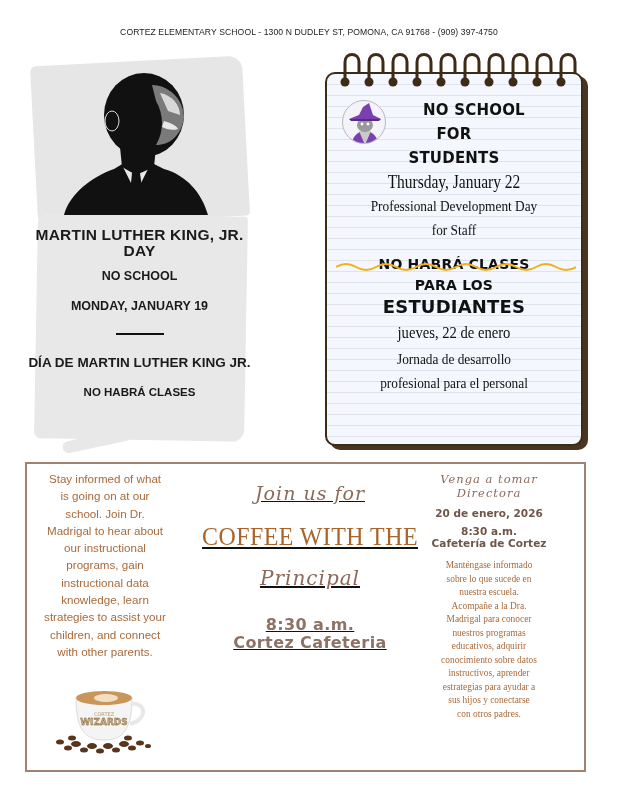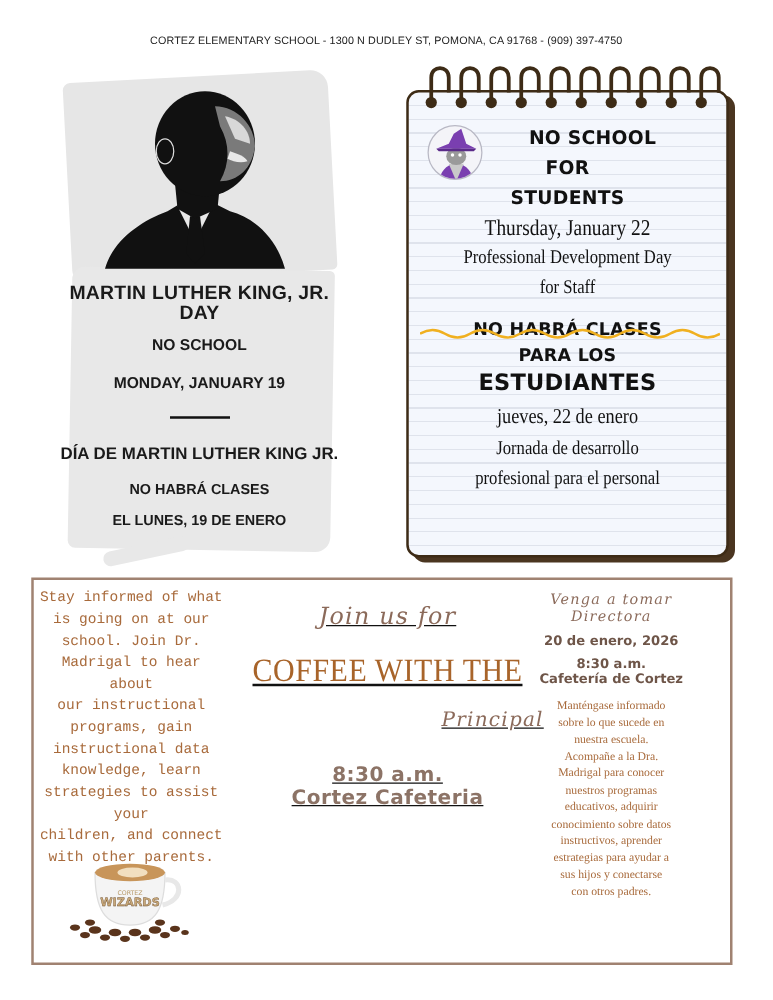--- a/index.html
+++ b/index.html
@@ -5,21 +5,21 @@
   * { box-sizing: border-box; margin: 0; padding: 0; }
   html, body { width: 618px; height: 800px; background: #ffffff; overflow: hidden; }
   body { position: relative; font-family: "Liberation Sans", sans-serif; color: #111; }
 
   .header-line {
     position: absolute; left: 0; top: 27px; width: 618px; text-align: center;
     font-size: 8.6px; letter-spacing: 0.1px; color: #222;
   }
 
   
-  .mlk-panel { position: absolute; left: 32px; top: 55px; width: 285px; height: 400px; }
+  .mlk-panel { position: absolute; left: 12px; top: 55px; width: 285px; height: 400px; }
   .brush-bg-top {
     position: absolute; left: 22px; top: 6px; width: 212px; height: 160px;
     background: #e6e6e6; transform: rotate(-3deg); border-radius: 6px 14px 4px 10px;
   }
   .brush-bg-bottom {
     position: absolute; left: 24px; top: 160px; width: 210px; height: 225px;
     background: #e8e8e8; border-radius: 10px 4px 12px 6px; transform: rotate(1deg);
   }
   .brush-tail {
     position: absolute; left: 50px; top: 380px; width: 70px; height: 12px;
@@ -65,34 +65,34 @@
   }
   .wave { position: absolute; left: 336px; top: 261px; width: 240px; height: 12px; }
 
   
   .coffee-box {
     position: absolute; left: 25px; top: 462px; width: 561px; height: 310px;
     border: 2.5px solid #a08271;
   }
   .col-left {
     position: absolute; left: 30px; top: 470px; width: 150px; text-align: center;
-    font-family: Liberation Mono, monospace; color: #a86a3b; font-size: 11.6px; line-height: 17.3px;
+    font-family: Liberation Sans, sans-serif; color: #a86a3b; font-size: 11.6px; line-height: 17.3px;
   }
   .cup { position: absolute; left: 48px; top: 688px; width: 110px; height: 68px; }
 
   .col-mid { position: absolute; left: 185px; top: 478px; width: 250px; text-align: center; text-decoration: underline; }
   .script-brown {
     font-family: "DejaVu Serif", serif; font-style: italic; color: #8b6a5a; font-weight: normal;
   }
   .join { font-size: 19px; letter-spacing: 1px; margin-top: 4px; }
   .coffee-title {
     font-family: "Liberation Serif", serif; color: #a8642a; font-size: 26px; letter-spacing: 0.5px;
     margin-top: 18px; transform: scaleX(0.92);
   }
-  .principal { font-size: 16px; margin-top: 14px; letter-spacing: 1px; text-align: right; }
+  .principal { font-size: 20px; margin-top: 14px; letter-spacing: 1px; }
   .date-en {
     font-family: "DejaVu Sans", sans-serif; color: #8c7366; font-size: 18px; font-weight: bold;
     margin-top: 26px; letter-spacing: 0.6px;
   }
   .time-en {
     font-family: "DejaVu Sans", sans-serif; color: #8c7366; font-size: 16px; font-weight: bold;
     margin-top: 26px; line-height: 18px; letter-spacing: 0.4px;
   }
 
   .col-right { position: absolute; left: 419px; top: 470px; width: 140px; text-align: center; }
@@ -143,21 +143,20 @@
     <ellipse cx="60" cy="56" rx="7" ry="10" fill="#111" stroke="#ddd" stroke-width="1"></ellipse>
   </svg>
   <div class="mlk-text">
     <div class="mlk-title">MARTIN LUTHER KING, JR.</div>
     <div class="mlk-title">DAY</div>
     <div class="mlk-line">NO SCHOOL</div>
     <div class="mlk-line l2">MONDAY, JANUARY 19</div>
     <div class="mlk-divider"></div>
     <div class="mlk-es-title">DÍA DE MARTIN LUTHER KING JR.</div>
     <div class="mlk-es-line">NO HABRÁ CLASES</div>
-    <div class="mlk-es-line l2">EL LUNES, 19 DE ENERO</div>
   </div>
 </div>
 
 <div class="notebook-shadow"></div>
 <div class="notebook"></div>
 <svg class="rings" viewBox="0 0 250 40">
   <g fill="none" stroke="#3d2b16" stroke-width="3">
     <path d="M5 28 L5 10 C5 0 19 0 19 10 L19 22"></path>
     <path d="M29 28 L29 10 C29 0 43 0 43 10 L43 22"></path>
     <path d="M53 28 L53 10 C53 0 67 0 67 10 L67 22"></path>

